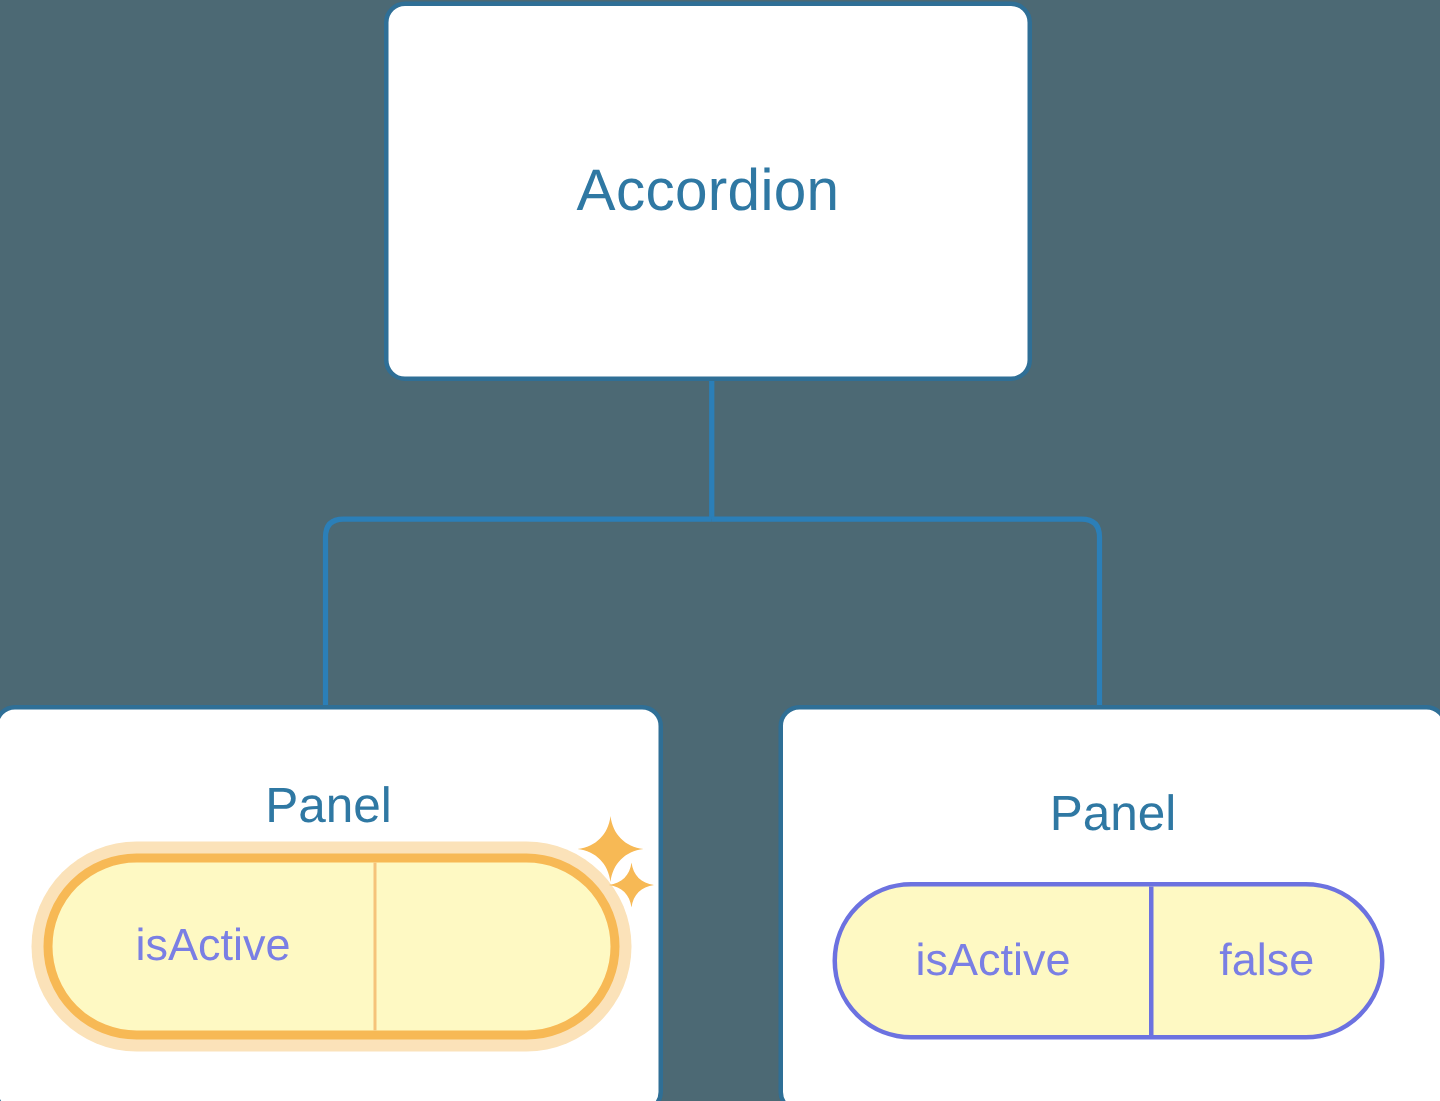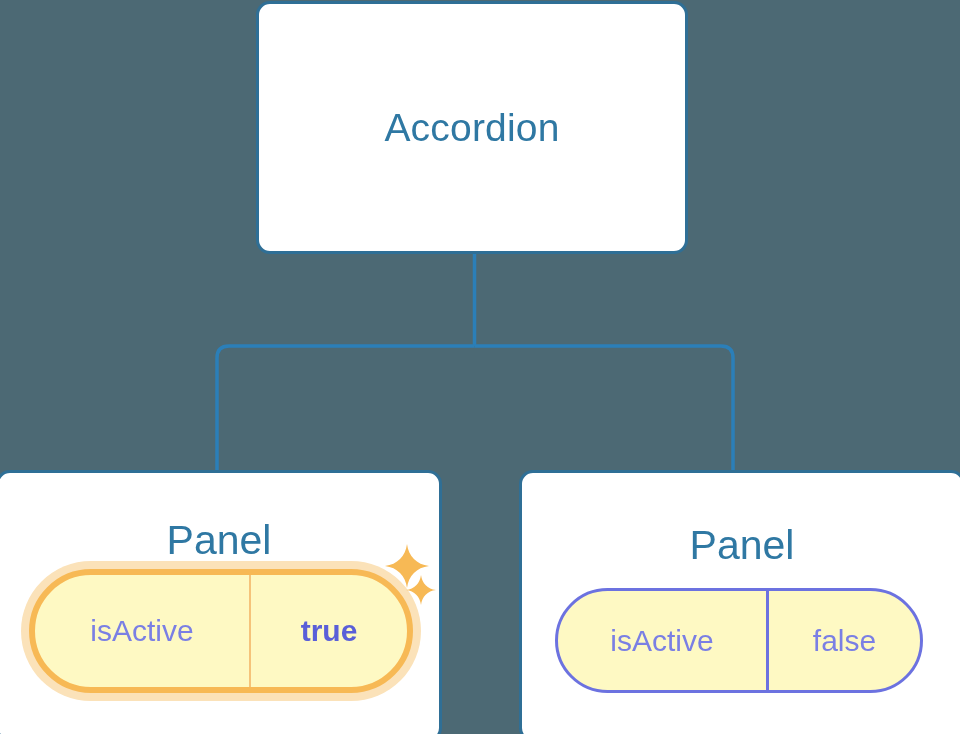--- a/index.html
+++ b/index.html
@@ -69,21 +69,21 @@
     top: 470px;
     width: 446px;
     height: 272px;
   }
   .node-title-panel {
     position: absolute;
     left: 0;
     width: 100%;
     text-align: center;
     color: #2f78a3;
-    font-size: 41px;
+    font-size: 33px;
     font-weight: 400;
     line-height: 1;
   }
   .node-panel-left .node-title-panel  { top: 47px; }
   .node-panel-right .node-title-panel { top: 52px; }
 
   
   .pill-wrap {
     position: absolute;
   }
@@ -172,21 +172,20 @@
     <div class="node-title-root">Accordion</div>
   </div>
 
   <div class="node node-panel node-panel-left">
     <div class="node-title-panel">Panel</div>
   </div>
 
   <div class="pill-wrap pill-wrap-left">
     <div class="pill pill-highlight">
       <div class="pill-cell pill-key">isActive</div>
-      <div class="pill-cell pill-val">true</div>
     </div>
   </div>
 
   <svg class="sparkle sparkle-big" viewBox="0 0 44 44">
     <path d="M22 0 C23.6 12.4 31.6 20.4 44 22 C31.6 23.6 23.6 31.6 22 44 C20.4 31.6 12.4 23.6 0 22 C12.4 20.4 20.4 12.4 22 0 Z" fill="#f7b955"></path>
   </svg>
   <svg class="sparkle sparkle-small" viewBox="0 0 30 30">
     <path d="M15 0 C16.1 8.5 21.5 13.9 30 15 C21.5 16.1 16.1 21.5 15 30 C13.9 21.5 8.5 16.1 0 15 C8.5 13.9 13.9 8.5 15 0 Z" fill="#f7b955"></path>
   </svg>
 

